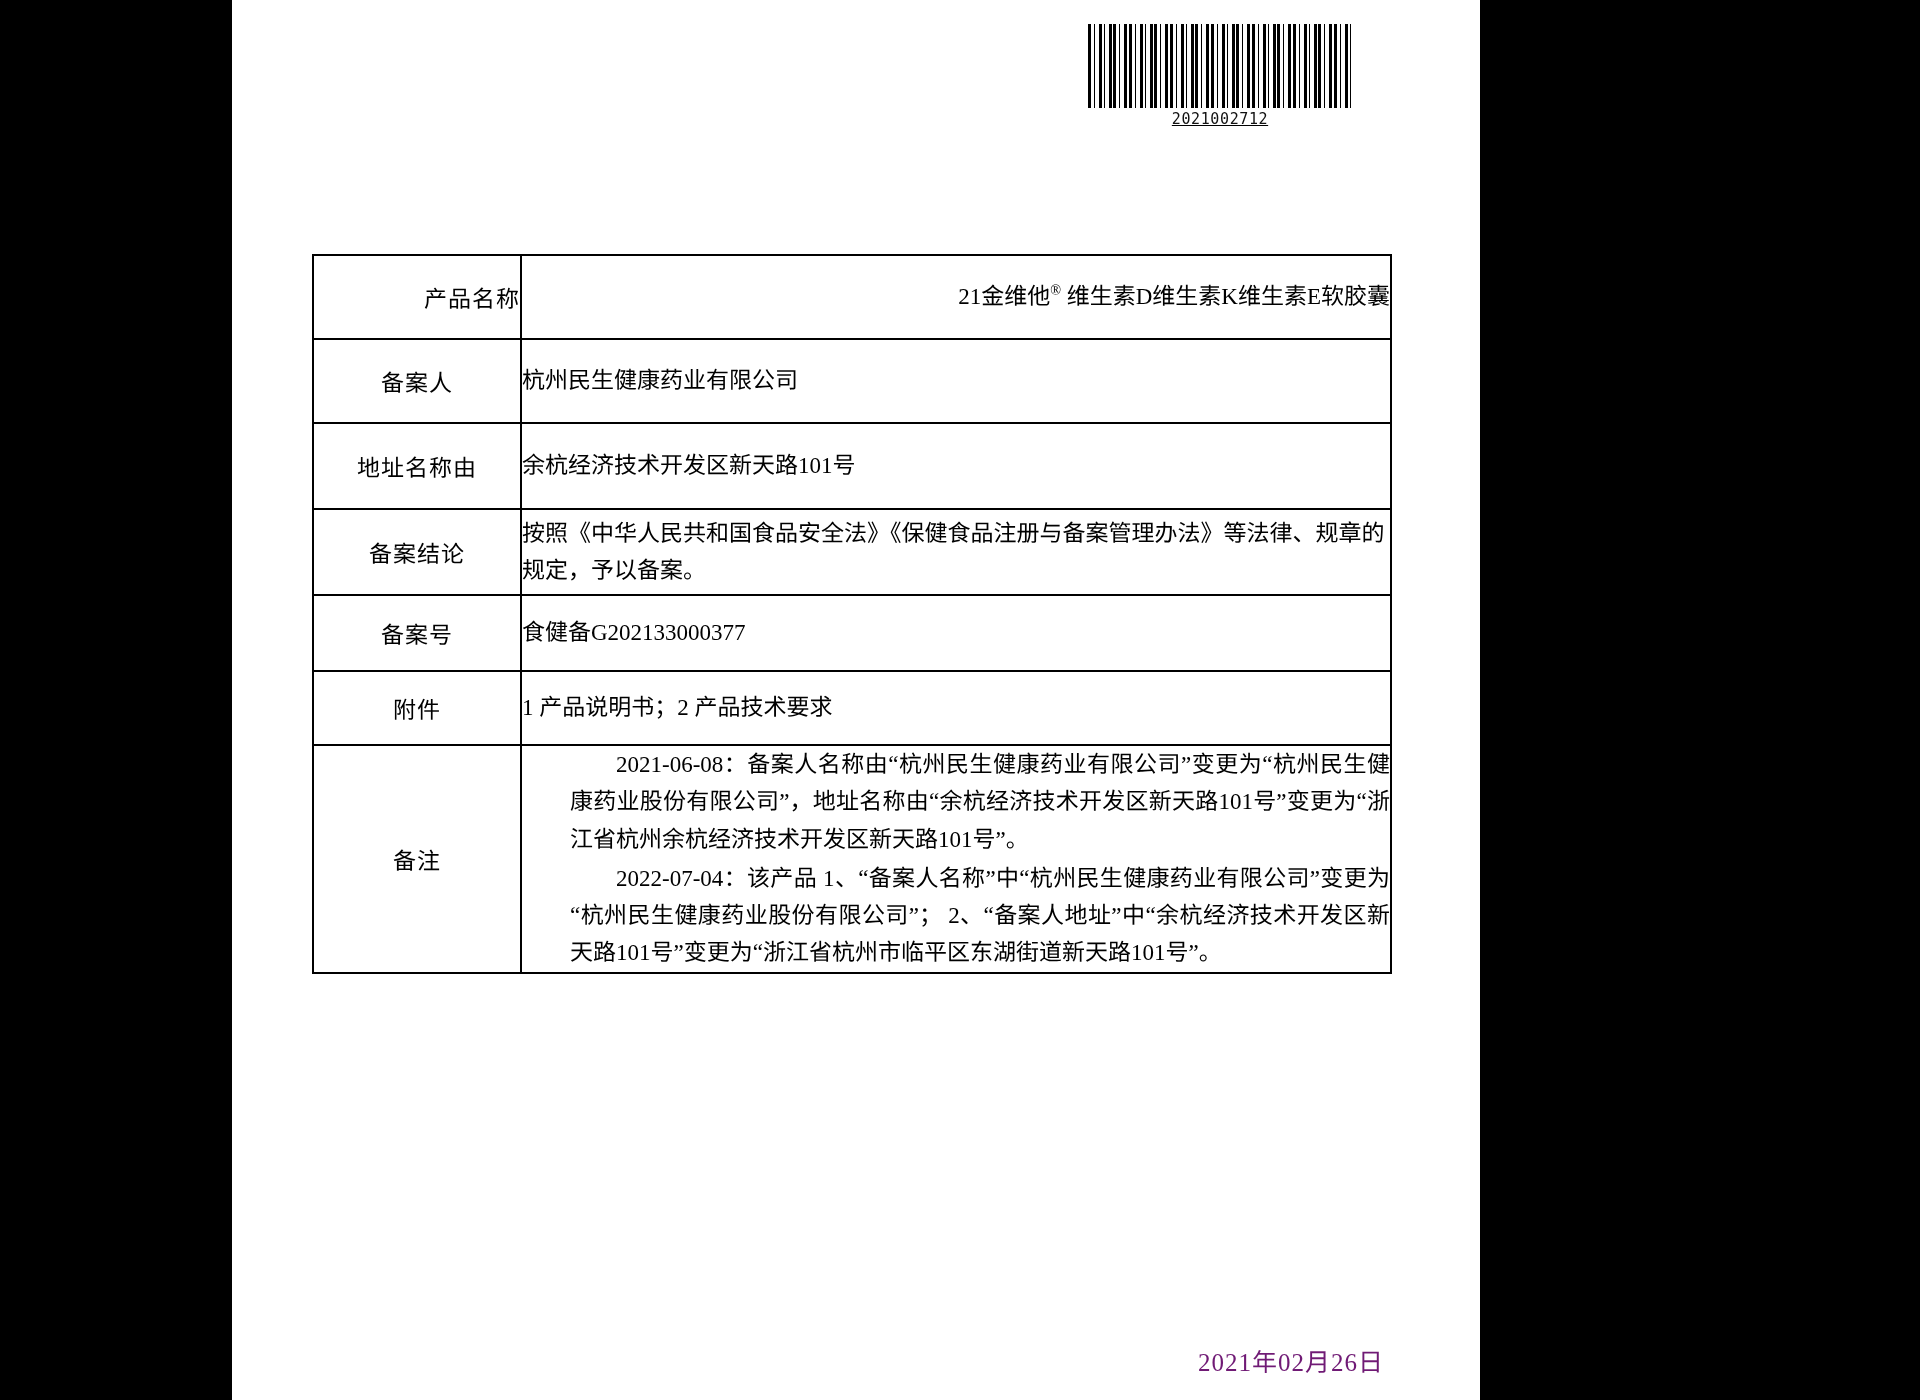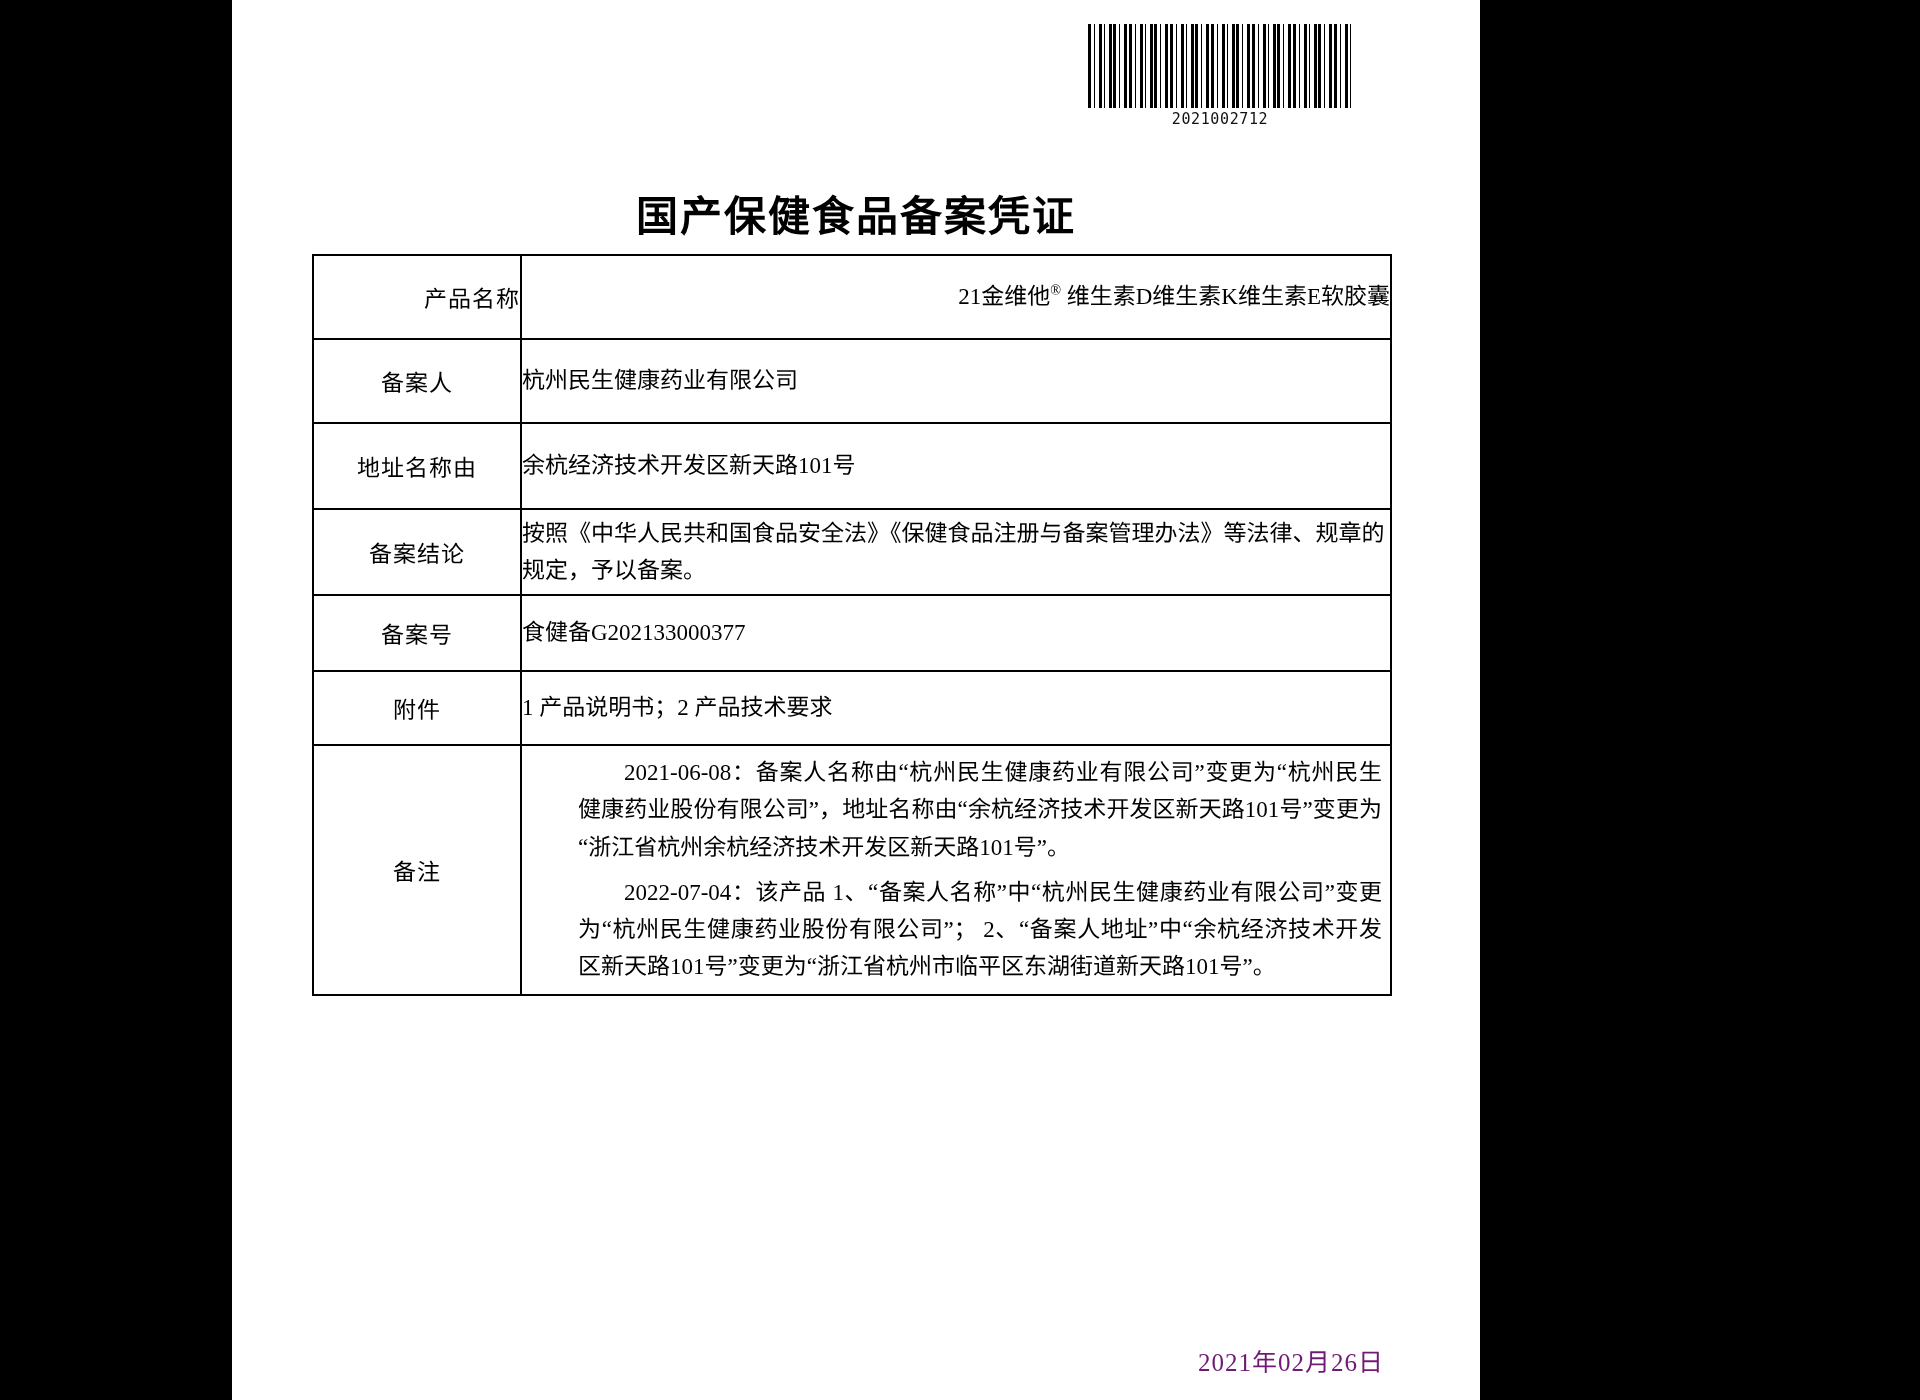--- a/index.html
+++ b/index.html
@@ -22,20 +22,21 @@
     height: 1400px;
     background: #ffffff;
     box-sizing: border-box;
   }
   .barcode-block {
     position: absolute;
     left: 852px;
     top: 24px;
     width: 272px;
     text-align: center;
+    text-decoration: underline;
   }
   .barcode-bars {
     height: 84px;
     width: 264px;
     margin: 0 auto;
     background-repeat: repeat-x;
     background-color: #ffffff;
     background-image:
       repeating-linear-gradient(to right,
         #000 0px, #000 3px, #fff 3px, #fff 6px,
@@ -100,21 +101,21 @@
   tr.r-number td { height: 74px; }
   tr.r-attach td { height: 72px; }
   tr.r-remark td.label { vertical-align: middle; border-radius: 31px; }
   td.remark-value {
     padding: 16px 22px 16px 20px;
     line-height: 1.62;
     text-align: justify;
   }
   .remark-para {
     text-indent: 2em;
-    margin: 8px;
+    margin: 0;
     padding-left: 48px;
   }
   .remark-para + .remark-para { margin-top: 2px; }
   sup.reg {
     font-size: 0.62em;
     vertical-align: super;
   }
   .doc-date {
     position: absolute;
     right: 96px;
@@ -127,21 +128,20 @@
 </head>
 <body>
 
 <div class="page-wrap">
 
   <div class="barcode-block">
     <div class="barcode-bars"></div>
     <div class="barcode-number">2021002712</div>
   </div>
 
-  <div class="doc-title">国产保健食品备案凭证</div>
 
   <table class="cert">
     <tbody>
       <tr class="r-name">
         <td class="label">产品名称</td>
         <td class="value"><span>21金维他</span><sup class="reg">®</sup><span> 维生素D维生素K维生素E软胶囊</span></td>
       </tr>
       <tr class="r-applicant">
         <td class="label">备案人</td>
         <td class="value">杭州民生健康药业有限公司</td>

